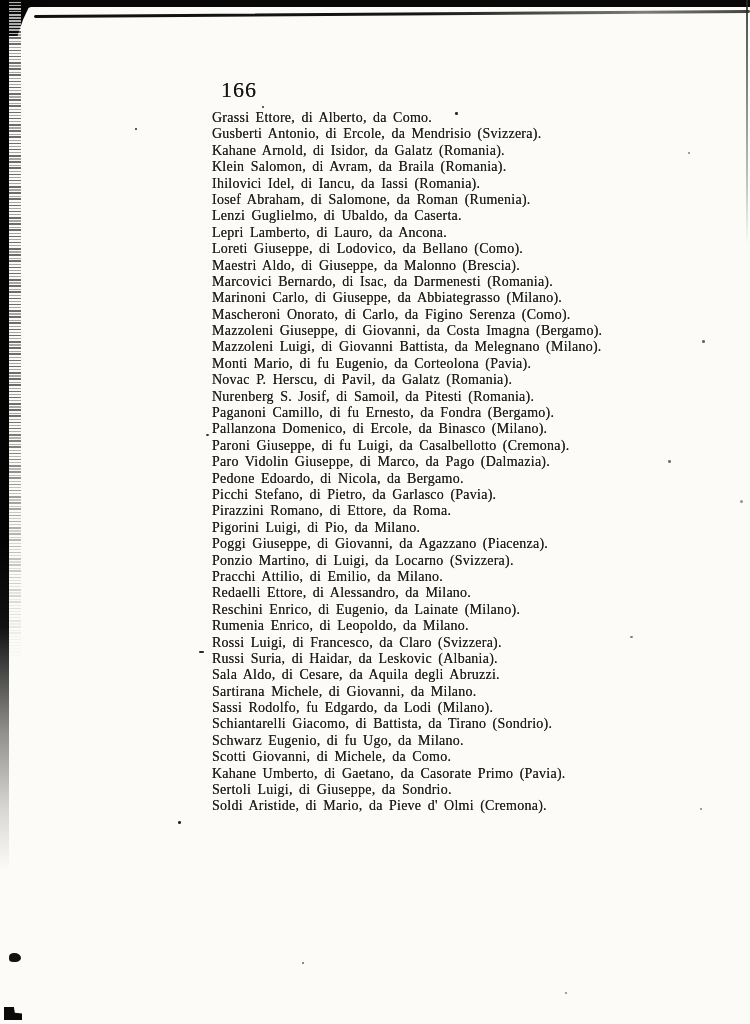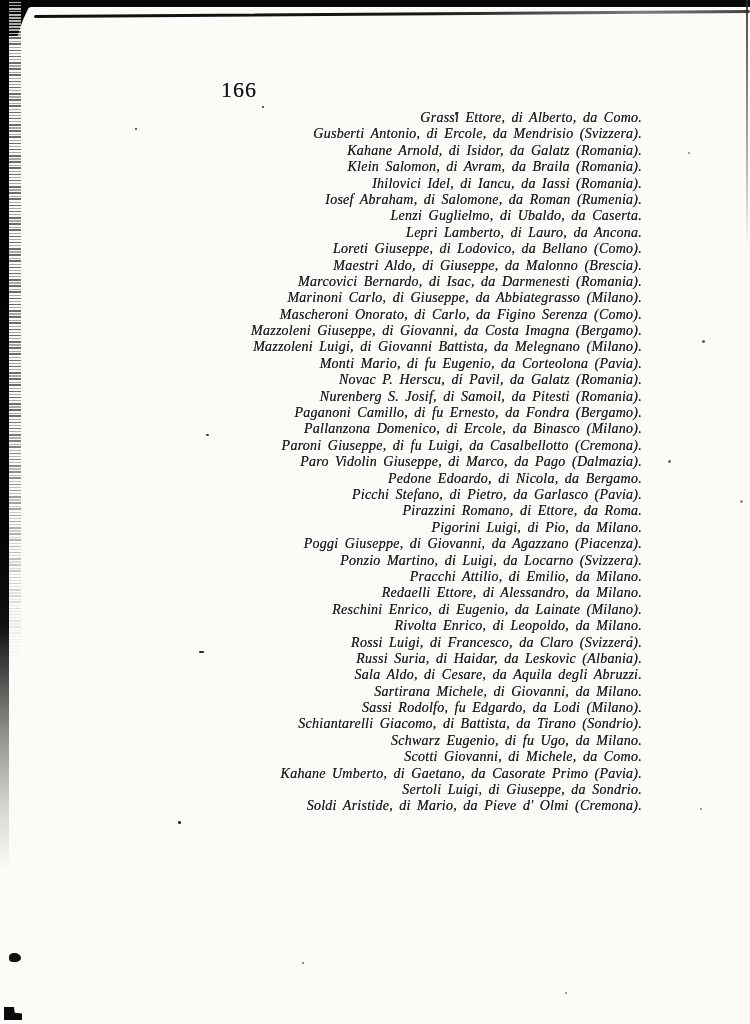--- a/index.html
+++ b/index.html
@@ -8,21 +8,20 @@
     background: #e8e8e6;
     font-family: "Liberation Serif", "DejaVu Serif", serif;
   }
   .scan-page {
     position: relative;
     width: 750px;
     height: 1024px;
     background: #fcfbf8;
     overflow: hidden;
     color: #1f1f1f;
-    text-align: right;
   }
 
   
   .top-edge-bar {
     position: absolute; top: 0; left: 0;
     width: 750px; height: 7px;
     background: #070707;
   }
   .top-inner-line {
     position: absolute; top: 15px; left: 34px;
@@ -93,21 +92,20 @@
     position: absolute;
     left: 212px; top: 110px;
     width: 430px;
     font-size: 14px;
     line-height: 16.4px;
     letter-spacing: .25px;
     word-spacing: 2.6px;
     color: #1e1e1e;
     text-shadow: 0 0 .45px rgba(10,10,10,.75);
     white-space: nowrap;
-    font-style: italic;
   }
   .entry { height: 16.4px; }
 </style>
 </head>
 <body>
 
 <div class="scan-page">
 
   <div class="top-edge-bar"></div>
   <div class="top-inner-line"></div>
@@ -160,21 +158,21 @@
     <div class="entry">Paro Vidolin Giuseppe, di Marco, da Pago (Dalmazia).</div>
     <div class="entry">Pedone Edoardo, di Nicola, da Bergamo.</div>
     <div class="entry">Picchi Stefano, di Pietro, da Garlasco (Pavia).</div>
     <div class="entry">Pirazzini Romano, di Ettore, da Roma.</div>
     <div class="entry">Pigorini Luigi, di Pio, da Milano.</div>
     <div class="entry">Poggi Giuseppe, di Giovanni, da Agazzano (Piacenza).</div>
     <div class="entry">Ponzio Martino, di Luigi, da Locarno (Svizzera).</div>
     <div class="entry">Pracchi Attilio, di Emilio, da Milano.</div>
     <div class="entry">Redaelli Ettore, di Alessandro, da Milano.</div>
     <div class="entry">Reschini Enrico, di Eugenio, da Lainate (Milano).</div>
-    <div class="entry">Rivolta Enrico, di Leopoldo, da Milano.</div>
+    <div class="entry">Rumenia Enrico, di Leopoldo, da Milano.</div>
     <div class="entry">Rossi Luigi, di Francesco, da Claro (Svizzera).</div>
     <div class="entry">Russi Suria, di Haidar, da Leskovic (Albania).</div>
     <div class="entry">Sala Aldo, di Cesare, da Aquila degli Abruzzi.</div>
     <div class="entry">Sartirana Michele, di Giovanni, da Milano.</div>
     <div class="entry">Sassi Rodolfo, fu Edgardo, da Lodi (Milano).</div>
     <div class="entry">Schiantarelli Giacomo, di Battista, da Tirano (Sondrio).</div>
     <div class="entry">Schwarz Eugenio, di fu Ugo, da Milano.</div>
     <div class="entry">Scotti Giovanni, di Michele, da Como.</div>
     <div class="entry">Kahane Umberto, di Gaetano, da Casorate Primo (Pavia).</div>
     <div class="entry">Sertoli Luigi, di Giuseppe, da Sondrio.</div>

